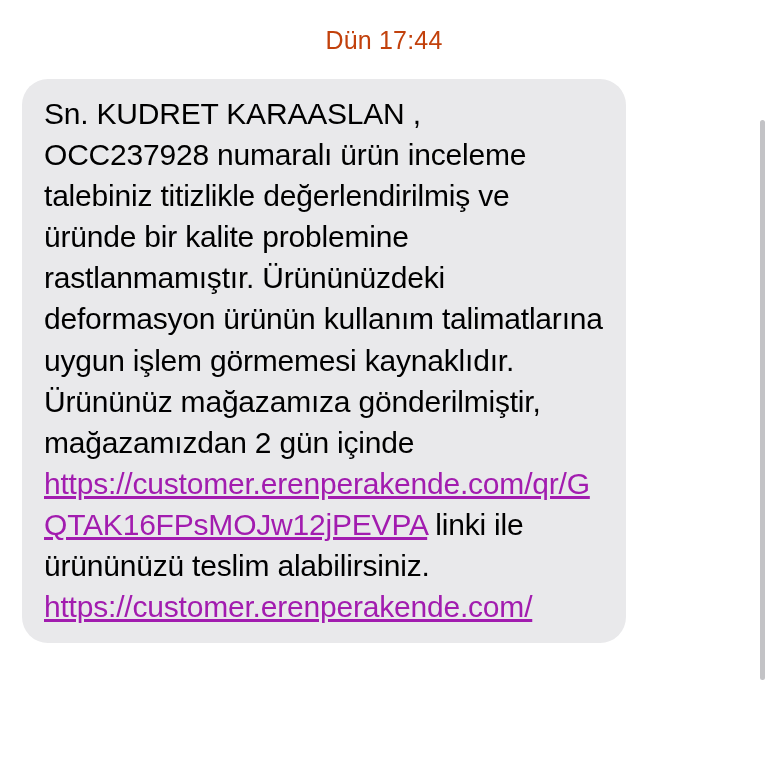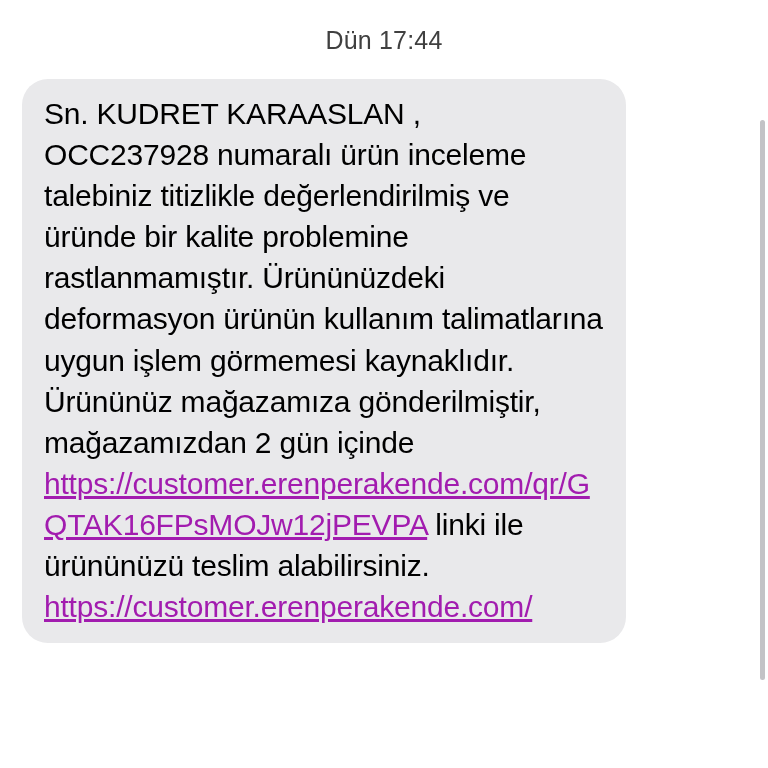--- a/index.html
+++ b/index.html
@@ -54,21 +54,21 @@
   .bubble p {
     margin: 0;
   }
   .bubble a {
     color: #a21caf;
     text-decoration: underline;
     text-underline-offset: 2px;
   }
   .timestamp {
     text-align: center;
-    color: #404040;
+    color: #c2410c;
     font-size: 25px;
     letter-spacing: 0.2px;
     padding: 26px 0 24px 0;
   }
   .scrollbar {
     position: absolute;
     right: 3px;
     top: 120px;
     width: 5px;
     height: 560px;

